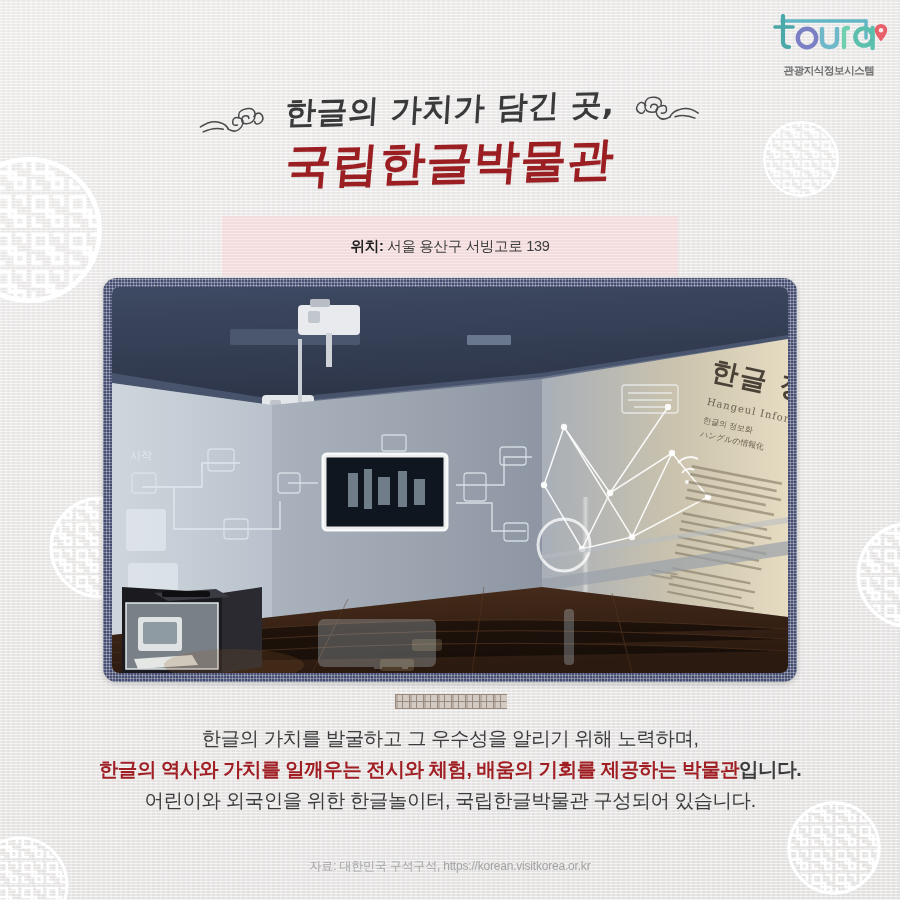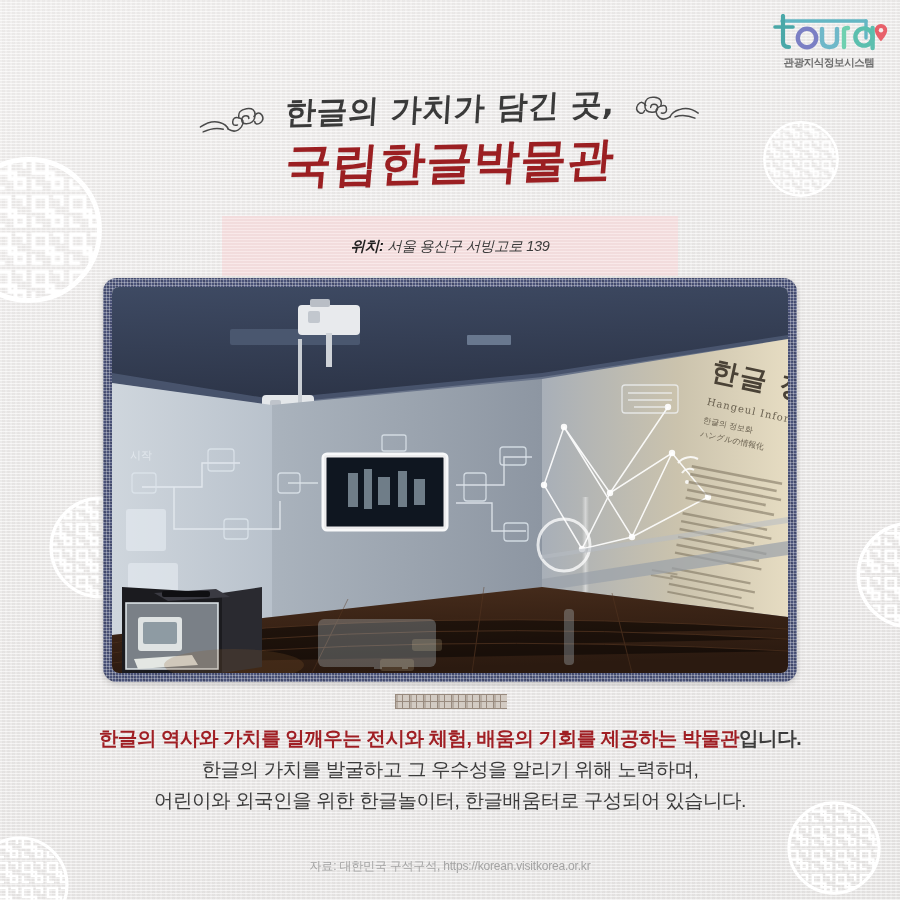--- a/index.html
+++ b/index.html
@@ -14,21 +14,21 @@
       repeating-linear-gradient(0deg,rgba(255,255,255,.55) 0px,rgba(255,255,255,.55) 1px,rgba(0,0,0,.012) 1px,rgba(0,0,0,.012) 3px),
       repeating-linear-gradient(90deg,rgba(255,255,255,.18) 0px,rgba(255,255,255,.18) 2px,rgba(0,0,0,.010) 2px,rgba(0,0,0,.010) 5px),
       linear-gradient(160deg,#f1efee 0%,#ebe9e8 45%,#e7e5e4 100%);
   }
   
   .wm{position:absolute;opacity:1;pointer-events:none;}
   
   #logo{position:absolute;left:770px;top:14px;width:118px;height:64px;text-align:center;}
   #logo-mark{position:relative;width:118px;height:42px;}
   #logo-sub{
-    font-size:10.5px;color:#6d6d6d;letter-spacing:-.4px;margin-top:0;
+    font-size:10.5px;color:#6d6d6d;letter-spacing:-.4px;margin-top:8px;
     font-family:"Liberation Sans",sans-serif;font-weight:700;
   }
   
   #title-wrap{position:absolute;left:0;top:88px;width:900px;text-align:center;}
   #title-line1{
     position:relative;display:inline-block;
     font-size:31px;color:#3a3a3a;font-weight:700;letter-spacing:.5px;
     font-family:"DejaVu Sans",sans-serif;
     transform:rotate(-1.6deg) skewX(-5deg);
   }
@@ -43,21 +43,21 @@
   .cloud.left{left:-86px;}
   .cloud.right{right:-86px;transform:scaleX(-1);}
   
   #info{
     position:absolute;left:222px;top:216px;width:456px;height:60px;
     background:
       repeating-linear-gradient(0deg,rgba(255,255,255,.30) 0px,rgba(255,255,255,.30) 1px,rgba(0,0,0,.015) 1px,rgba(0,0,0,.015) 3px),
       #f6dfe0;
     display:flex;flex-direction:column;align-items:center;justify-content:center;
   }
-  .info-row{font-size:14.5px;color:#333;line-height:1.55;white-space:nowrap;letter-spacing:-.3px;font-style:italic;}
+  .info-row{font-size:14.5px;color:#333;line-height:1.55;white-space:nowrap;letter-spacing:-.3px;}
   .info-row b{font-weight:700;color:#1f1f1f;}
   .info-row .lt{font-weight:400;color:#3b3b3b;}
   
   #photo-frame{
     position:absolute;left:103px;top:278px;width:694px;height:404px;
     border-radius:14px;padding:9px;box-sizing:border-box;
     background-color:#4a5278;
     box-shadow:0 2px 6px rgba(0,0,0,.18);
   }
   #photo-frame::before{
@@ -416,20 +416,20 @@
         </g>
 
         <ellipse cx="122" cy="378" rx="70" ry="16" fill="#8a5a2c" opacity=".22"></ellipse>
       </svg>
     </div>
   </div>
 
   <div id="divider"></div>
 
   <div id="desc">
+    <div class="desc-line">한글의 가치를 발굴하고 그 우수성을 알리기 위해 노력하며,</div>
     <div class="desc-line strong"><span class="red">한글의 역사와 가치를 일깨우는 전시와 체험, 배움의 기회를 제공하는 박물관</span><span class="tail">입니다.</span></div>
-    <div class="desc-line">한글의 가치를 발굴하고 그 우수성을 알리기 위해 노력하며,</div>
-    <div class="desc-line">어린이와 외국인을 위한 한글놀이터, 한글배움터로 구성되어 있습니다.</div>
+    <div class="desc-line">어린이와 외국인을 위한 한글놀이터, 국립한글박물관 구성되어 있습니다.</div>
   </div>
 
   <div id="footer">자료: 대한민국 구석구석, https://korean.visitkorea.or.kr</div>
 
 </div>
 
 </body></html>

